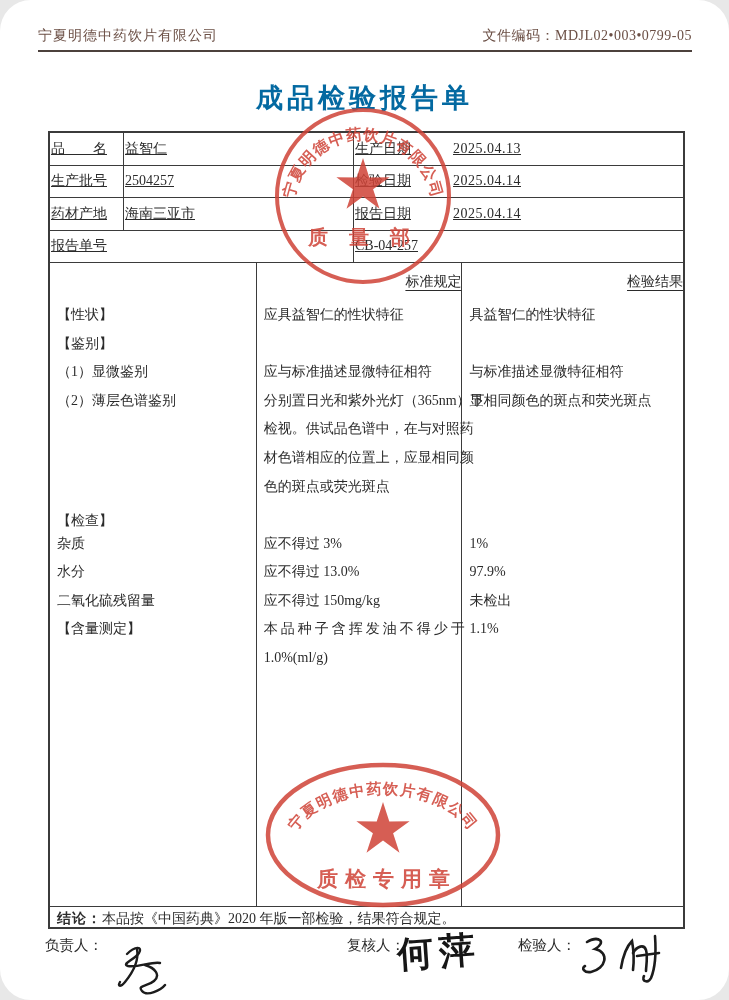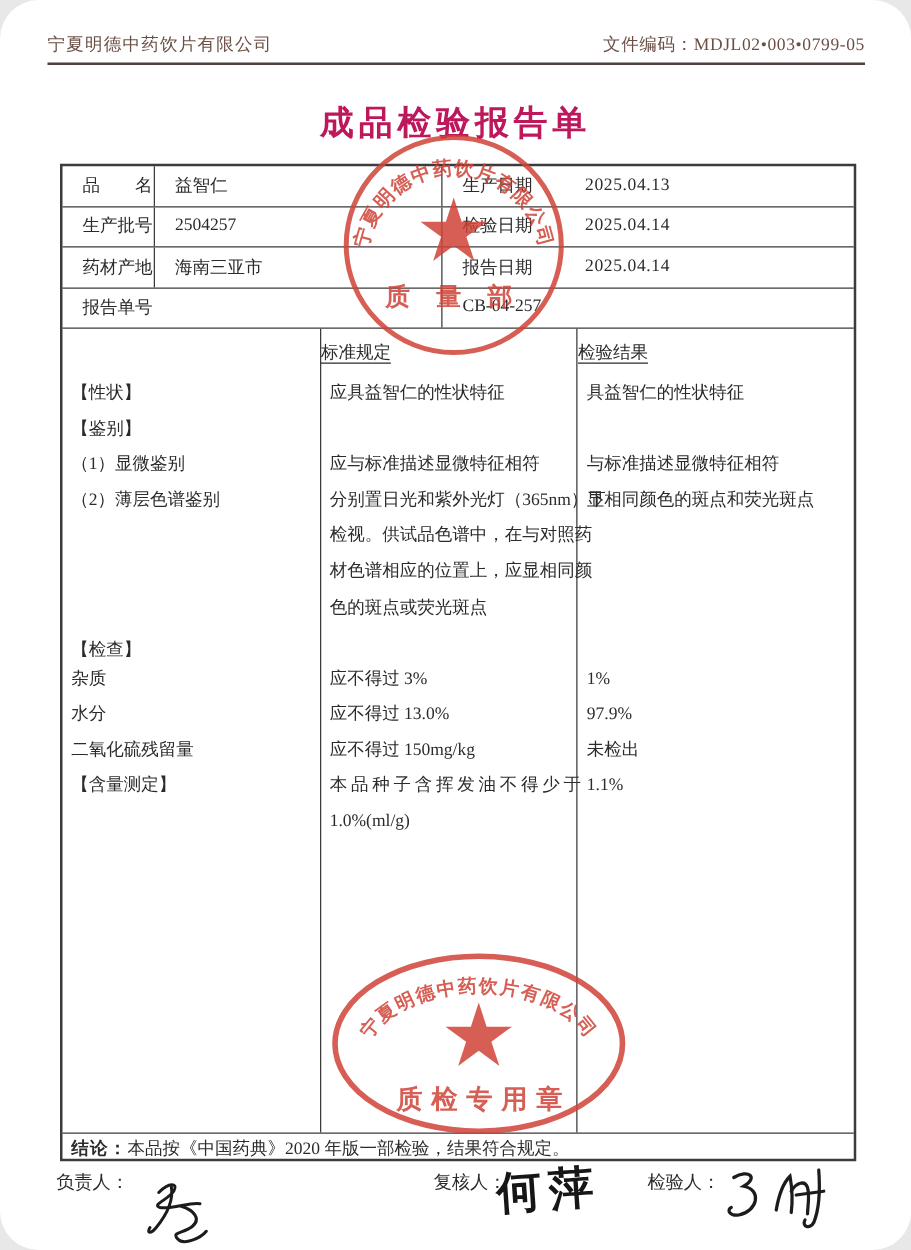--- a/index.html
+++ b/index.html
@@ -5,41 +5,41 @@
   html,body{margin:0;padding:0;background:#e8e8e8;}
   .page{position:relative;width:729px;height:1000px;background:#ffffff;overflow:hidden;
         font-family:"Liberation Serif","DejaVu Serif",serif;color:#2b2b2b;border-radius:31px;}
   
   .doc-header{position:absolute;left:38px;right:37px;top:27px;display:flex;justify-content:space-between;
               font-size:14px;color:#6b4f45;letter-spacing:1px;}
   .doc-header .code{letter-spacing:0.5px;}
   .header-rule{position:absolute;left:38px;width:654px;top:50px;height:2px;background:#4c413c;}
   
   .title{position:absolute;left:0;right:0;top:80px;text-align:center;font-size:27px;font-weight:bold;
-         letter-spacing:4px;color:#be185d;}
+         letter-spacing:4px;color:#0369a1;}
   
   .report-table{position:absolute;left:48px;top:131px;width:637px;height:798px;
                 border:2px solid #3b3b3b;box-sizing:border-box;font-size:14px;}
   .info-row{display:flex;height:32.5px;border-bottom:1px solid #3b3b3b;box-sizing:border-box;}
-  .cell{box-sizing:border-box;display:flex;align-items:center;padding-left:16px;}
+  .cell{box-sizing:border-box;display:flex;align-items:center;padding-left:1px;text-decoration:underline;}
   .c-label{width:74px;border-right:1px solid #3b3b3b;}
   .c-value{width:230px;border-right:1px solid #3b3b3b;}
   .c-merged{width:304px;border-right:1px solid #3b3b3b;}
   .c-right{flex:1;}
   .c-right .rl{width:92px;}
   .c-right .rv{margin-left:6px;letter-spacing:0.5px;}
   
   .tests{display:flex;height:643px;box-sizing:border-box;}
   .tcol{position:relative;box-sizing:border-box;height:100%;}
   .tcol-1{width:208px;border-right:1px solid #3b3b3b;}
   .tcol-2{width:207px;border-right:1px solid #3b3b3b;}
   .tcol-3{width:222px;}
   .tcol-head{position:absolute;top:10px;left:0;right:0;text-decoration:underline;text-underline-offset:4px;}
   .tcol-1 .tcol-head{padding-left:7px;}
-  .tcol-2 .tcol-head,.tcol-3 .tcol-head{text-align:left;}
+  .tcol-2 .tcol-head,.tcol-3 .tcol-head{text-align:right;}
   .slot{position:absolute;left:7px;right:4px;height:20px;line-height:20px;white-space:nowrap;}
   .spread{letter-spacing:3px;}
   
   .conclusion{height:25px;border-top:1px solid #3b3b3b;box-sizing:border-box;display:flex;align-items:center;
               padding-left:7px;font-size:14px;}
   .conclusion b{letter-spacing:1px;}
   
   .sig-row{position:absolute;top:936px;left:45px;right:37px;font-size:14.5px;}
   .sig-label{position:absolute;top:0;}
   .sig-svg{position:absolute;}

